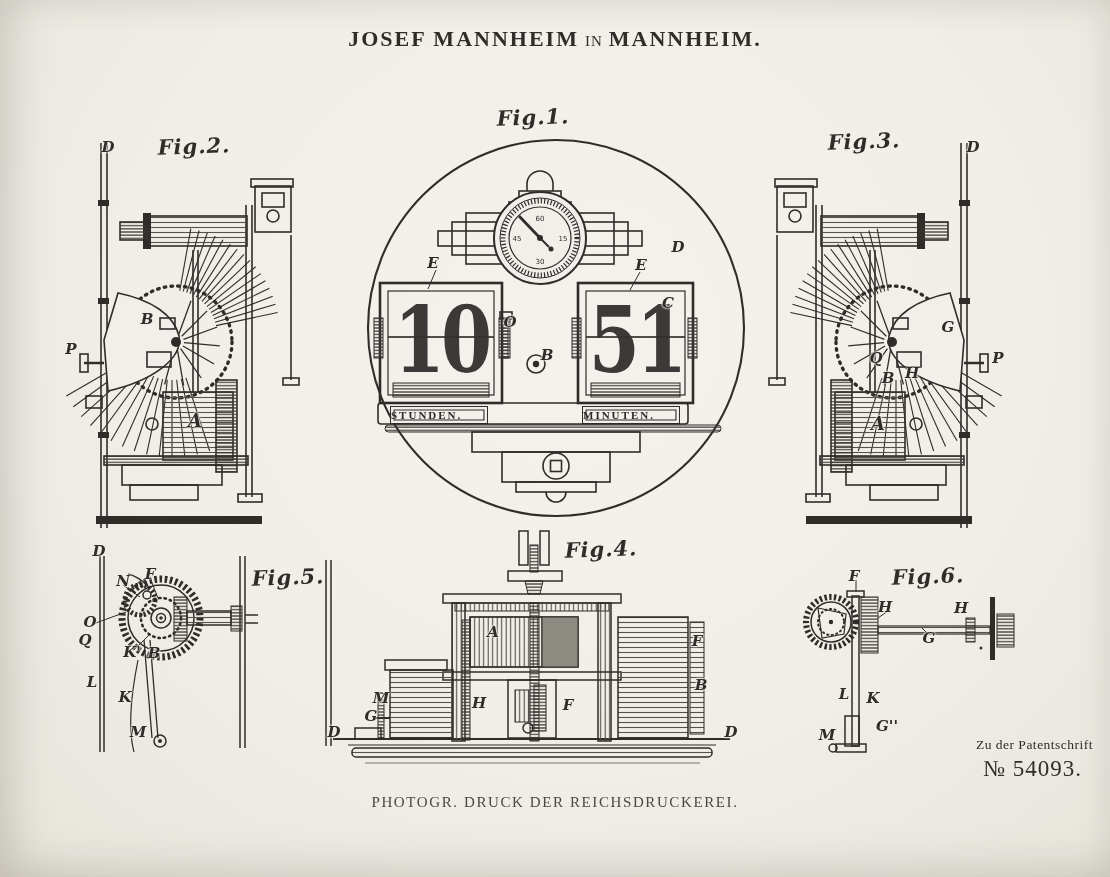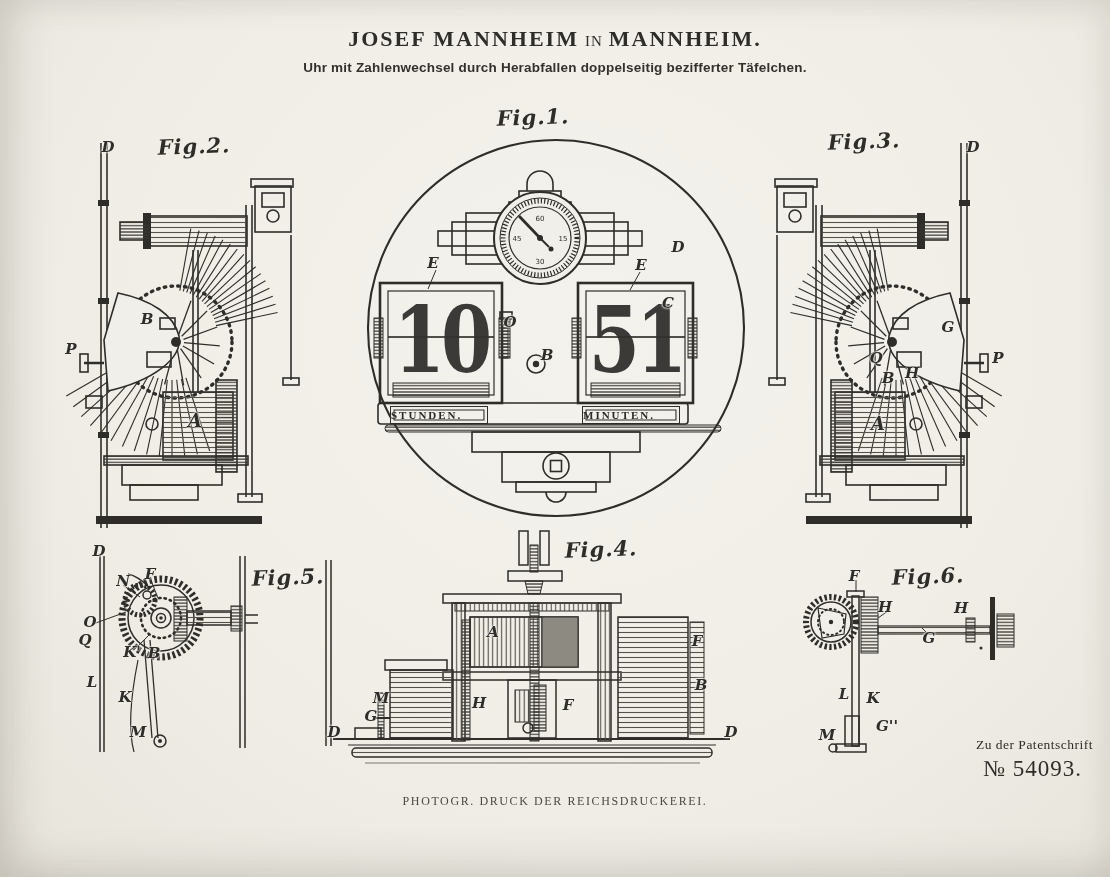--- a/index.html
+++ b/index.html
@@ -20,21 +20,21 @@
        font-size:15px;transform:translate(-50%,-50%);
        text-shadow:0 0 2px #f1efe9,0 0 2px #f1efe9,0 0 3px #f1efe9;white-space:nowrap;}
   .digits{display:flex;align-items:center;justify-content:center;
        font-family:"DejaVu Serif",serif;font-weight:bold;color:#3b3a38;
        font-size:92px;line-height:1;transform:scaleX(.8);letter-spacing:-5px;}
   .split{position:absolute;z-index:3;height:2px;background:#33312d;opacity:.85;}
   .plate{position:absolute;z-index:2;border:1.6px solid #2f2d2a;
        box-shadow:inset 0 0 0 2.5px #f1efe9, inset 0 0 0 3.6px #2f2d2a;
        display:flex;align-items:center;
        font-family:"Liberation Serif",serif;font-weight:bold;font-size:11px;letter-spacing:2px;color:#2b2926;}
-  .credit{left:0;right:0;top:794px;text-align:center;font-size:12px;letter-spacing:1.6px;color:#4c4842;}
+  .credit{left:0;right:0;top:794px;text-align:center;font-size:15px;letter-spacing:1.6px;color:#4c4842;}
   .patcap{left:952px;width:165px;top:737px;text-align:center;font-size:13.5px;letter-spacing:.5px;}
   .patnum{left:945px;width:175px;top:756px;text-align:center;font-size:23px;letter-spacing:1px;}
 </style>
 </head>
 <body>
 
 <div id="sheet">
 
 <svg id="art" width="1110" height="877" viewBox="0 0 1110 877">
 <defs>
@@ -287,21 +287,20 @@
   <line x1="888" y1="611" x2="878" y2="618" stroke-width="1"></line>
   <line x1="928" y1="634" x2="922" y2="628" stroke-width="1"></line>
 </g>
 </svg>
 
 <div class="ov ttl">
   <span class="nm">JOSEF MANNHEIM</span>
   <span class="cn">in</span>
   <span class="ct">MANNHEIM.</span>
 </div>
-<div class="ov sub">Uhr mit Zahlenwechsel durch Herabfallen doppelseitig bezifferter Täfelchen.</div>
 
 <span class="ov figlab" style="left:194px;top:146px">Fig.2.</span>
 <span class="ov figlab" style="left:533px;top:117px">Fig.1.</span>
 <span class="ov figlab" style="left:864px;top:141px">Fig.3.</span>
 <span class="ov figlab" style="left:288px;top:577px">Fig.5.</span>
 <span class="ov figlab" style="left:601px;top:549px">Fig.4.</span>
 <span class="ov figlab" style="left:928px;top:576px">Fig.6.</span>
 
 <div class="ov digits" style="left:393px;top:292px;width:96px;height:96px">10</div>
 <div class="ov digits" style="left:589px;top:292px;width:94px;height:96px">51</div>

